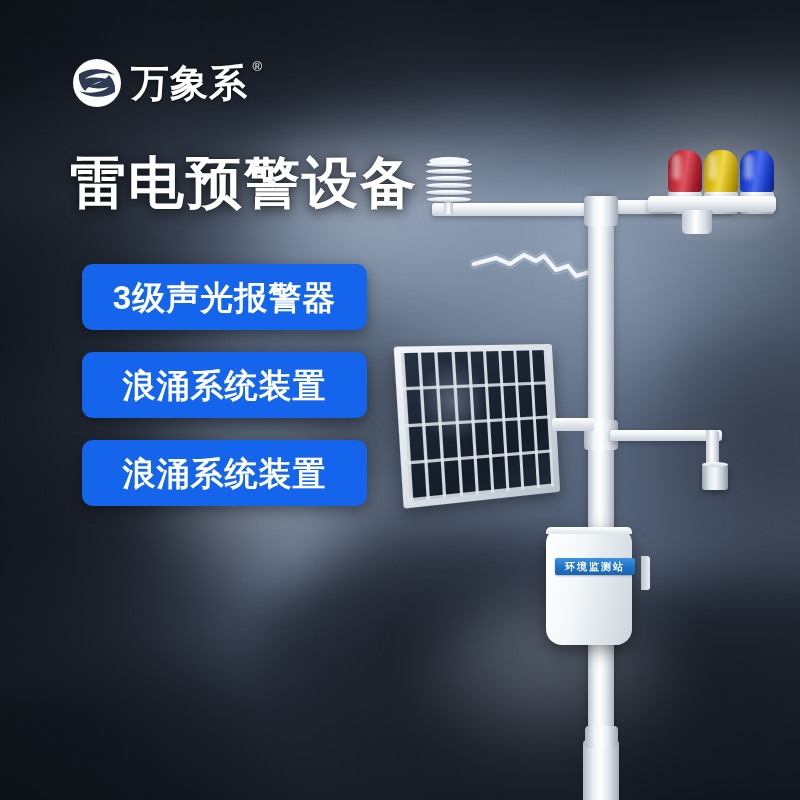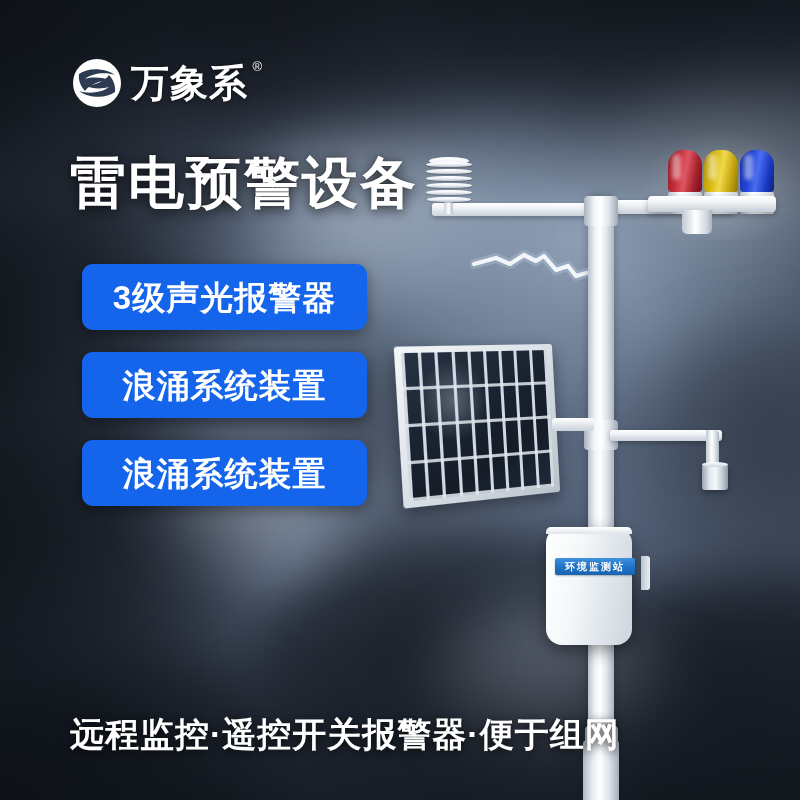--- a/index.html
+++ b/index.html
@@ -379,15 +379,14 @@
       <span>3级声光报警器</span>
     </div>
     <div class="pill">
       <span>浪涌系统装置</span>
     </div>
     <div class="pill">
       <span>浪涌系统装置</span>
     </div>
   </div>
 
-  <div class="tagline">远程监控·遥控开关报警器·便于组网</div>
 
 </div>
 
 </body></html>

